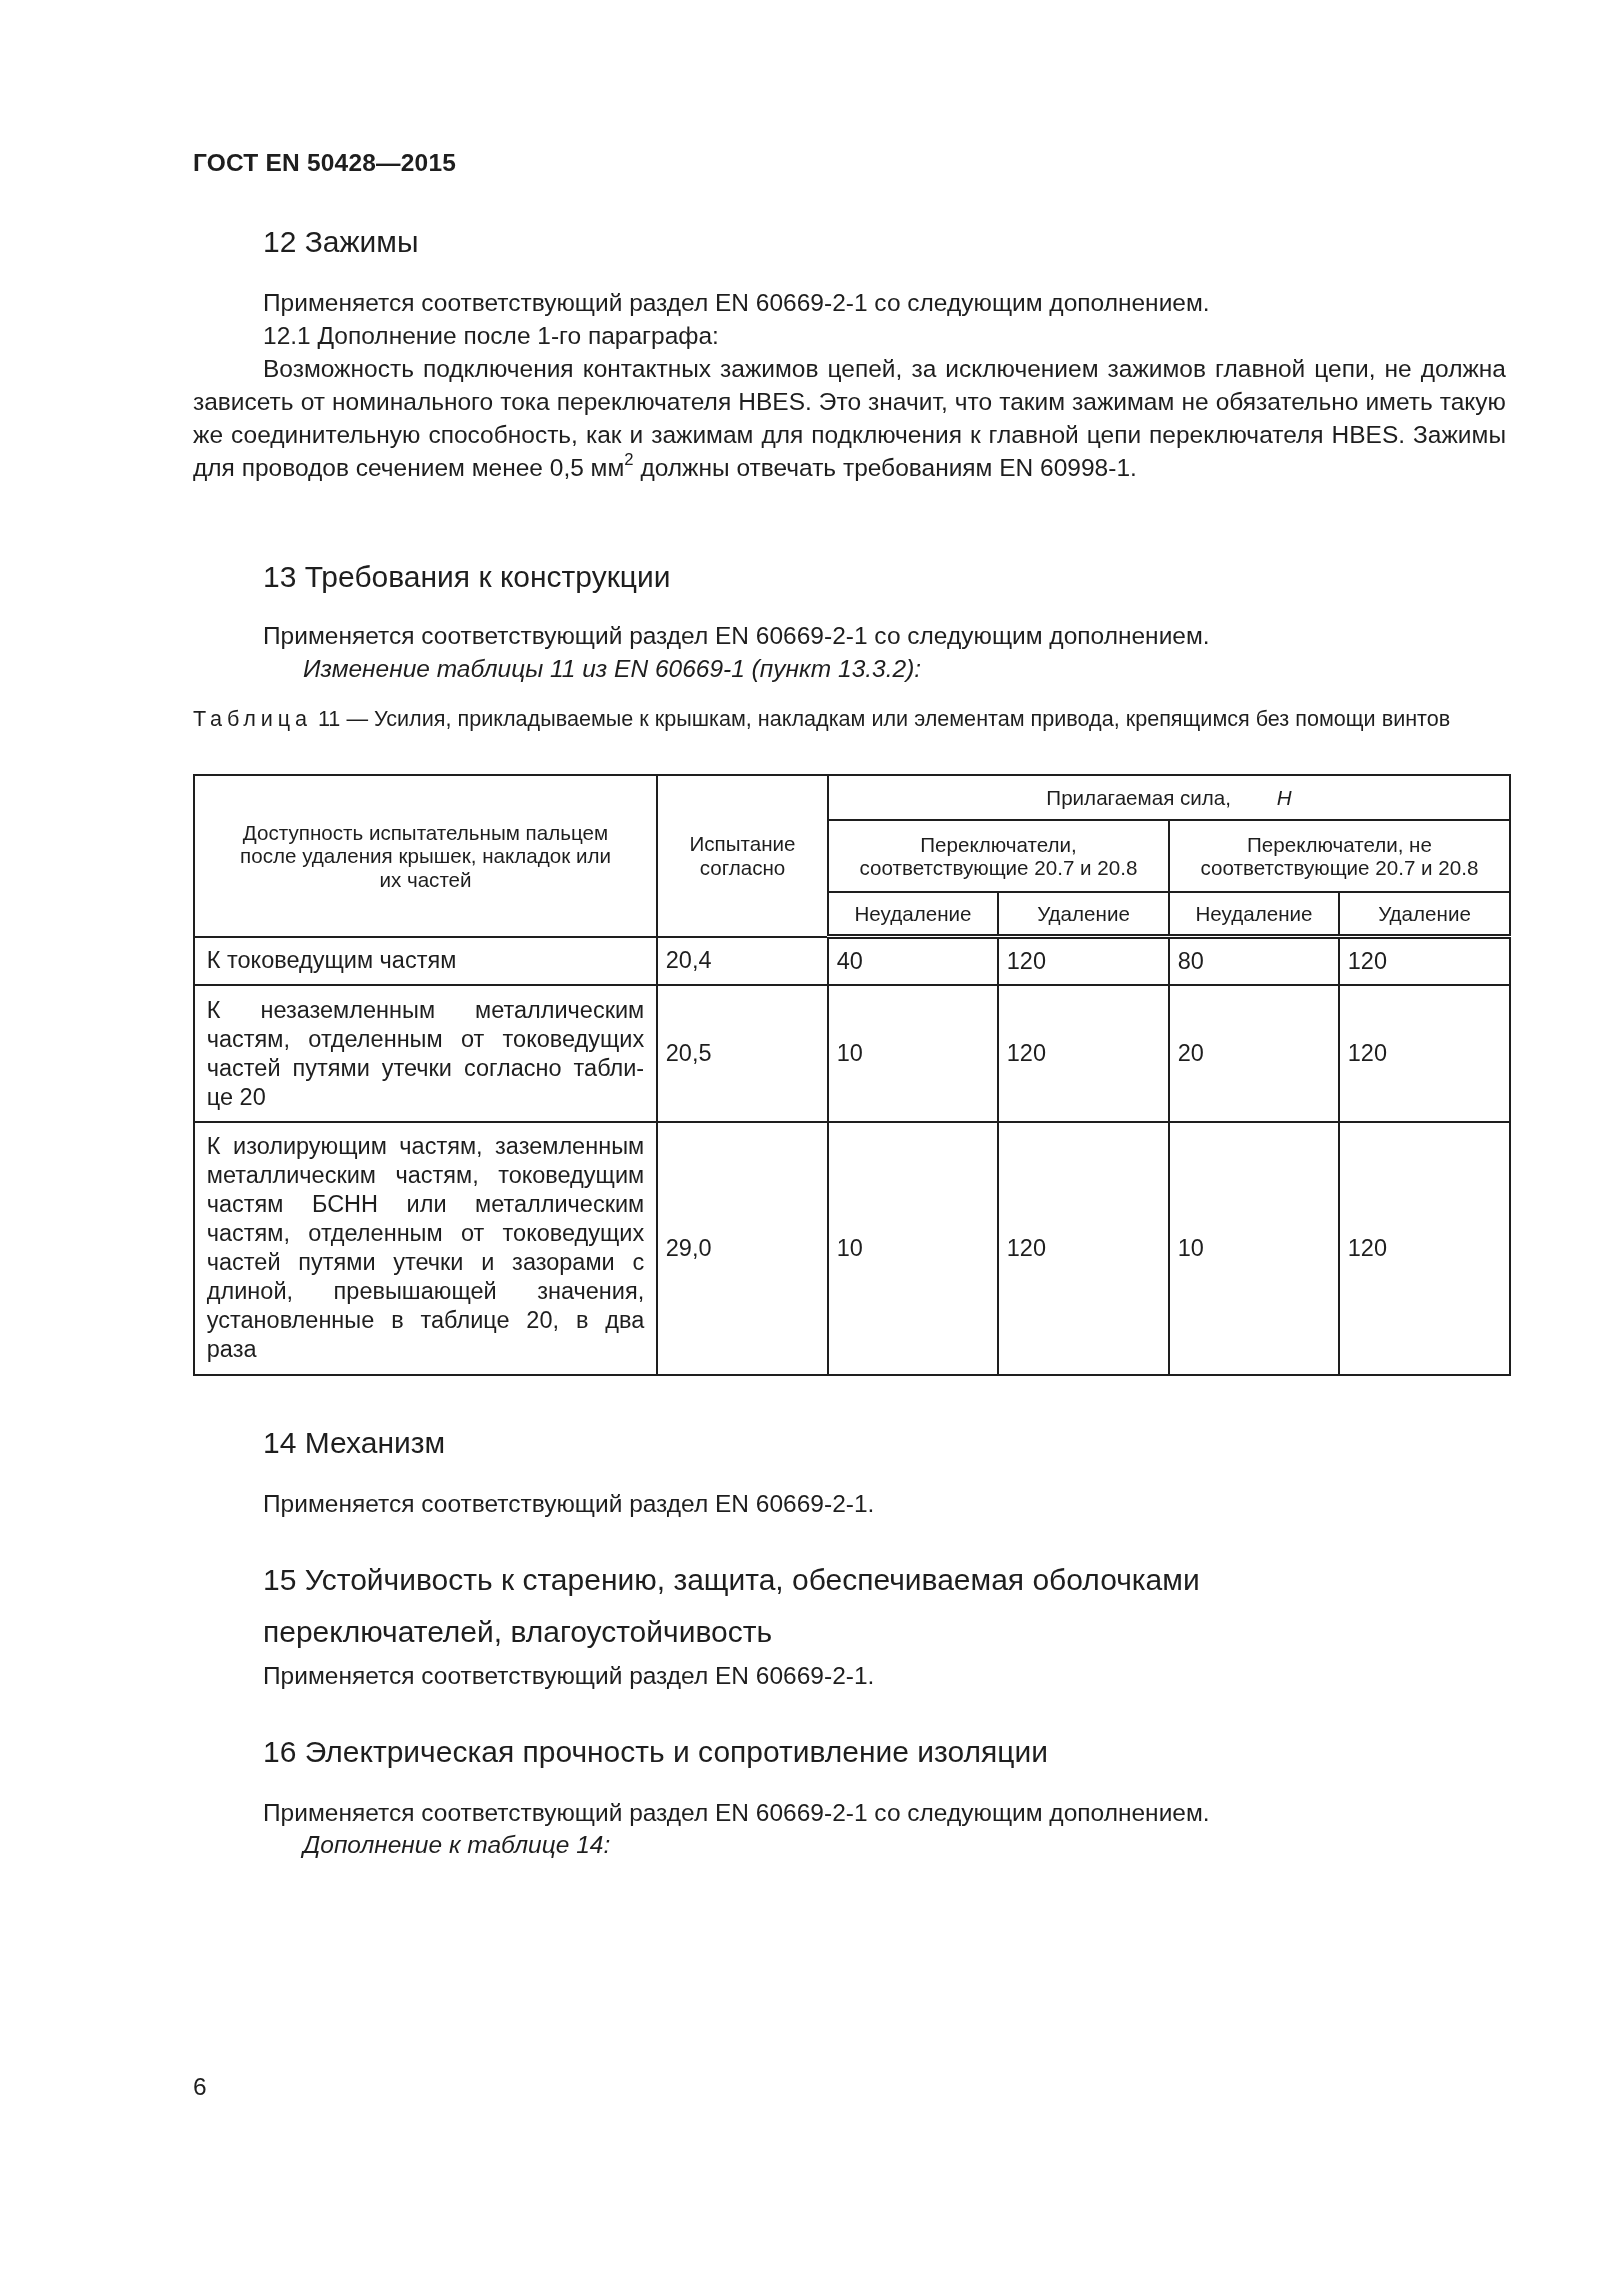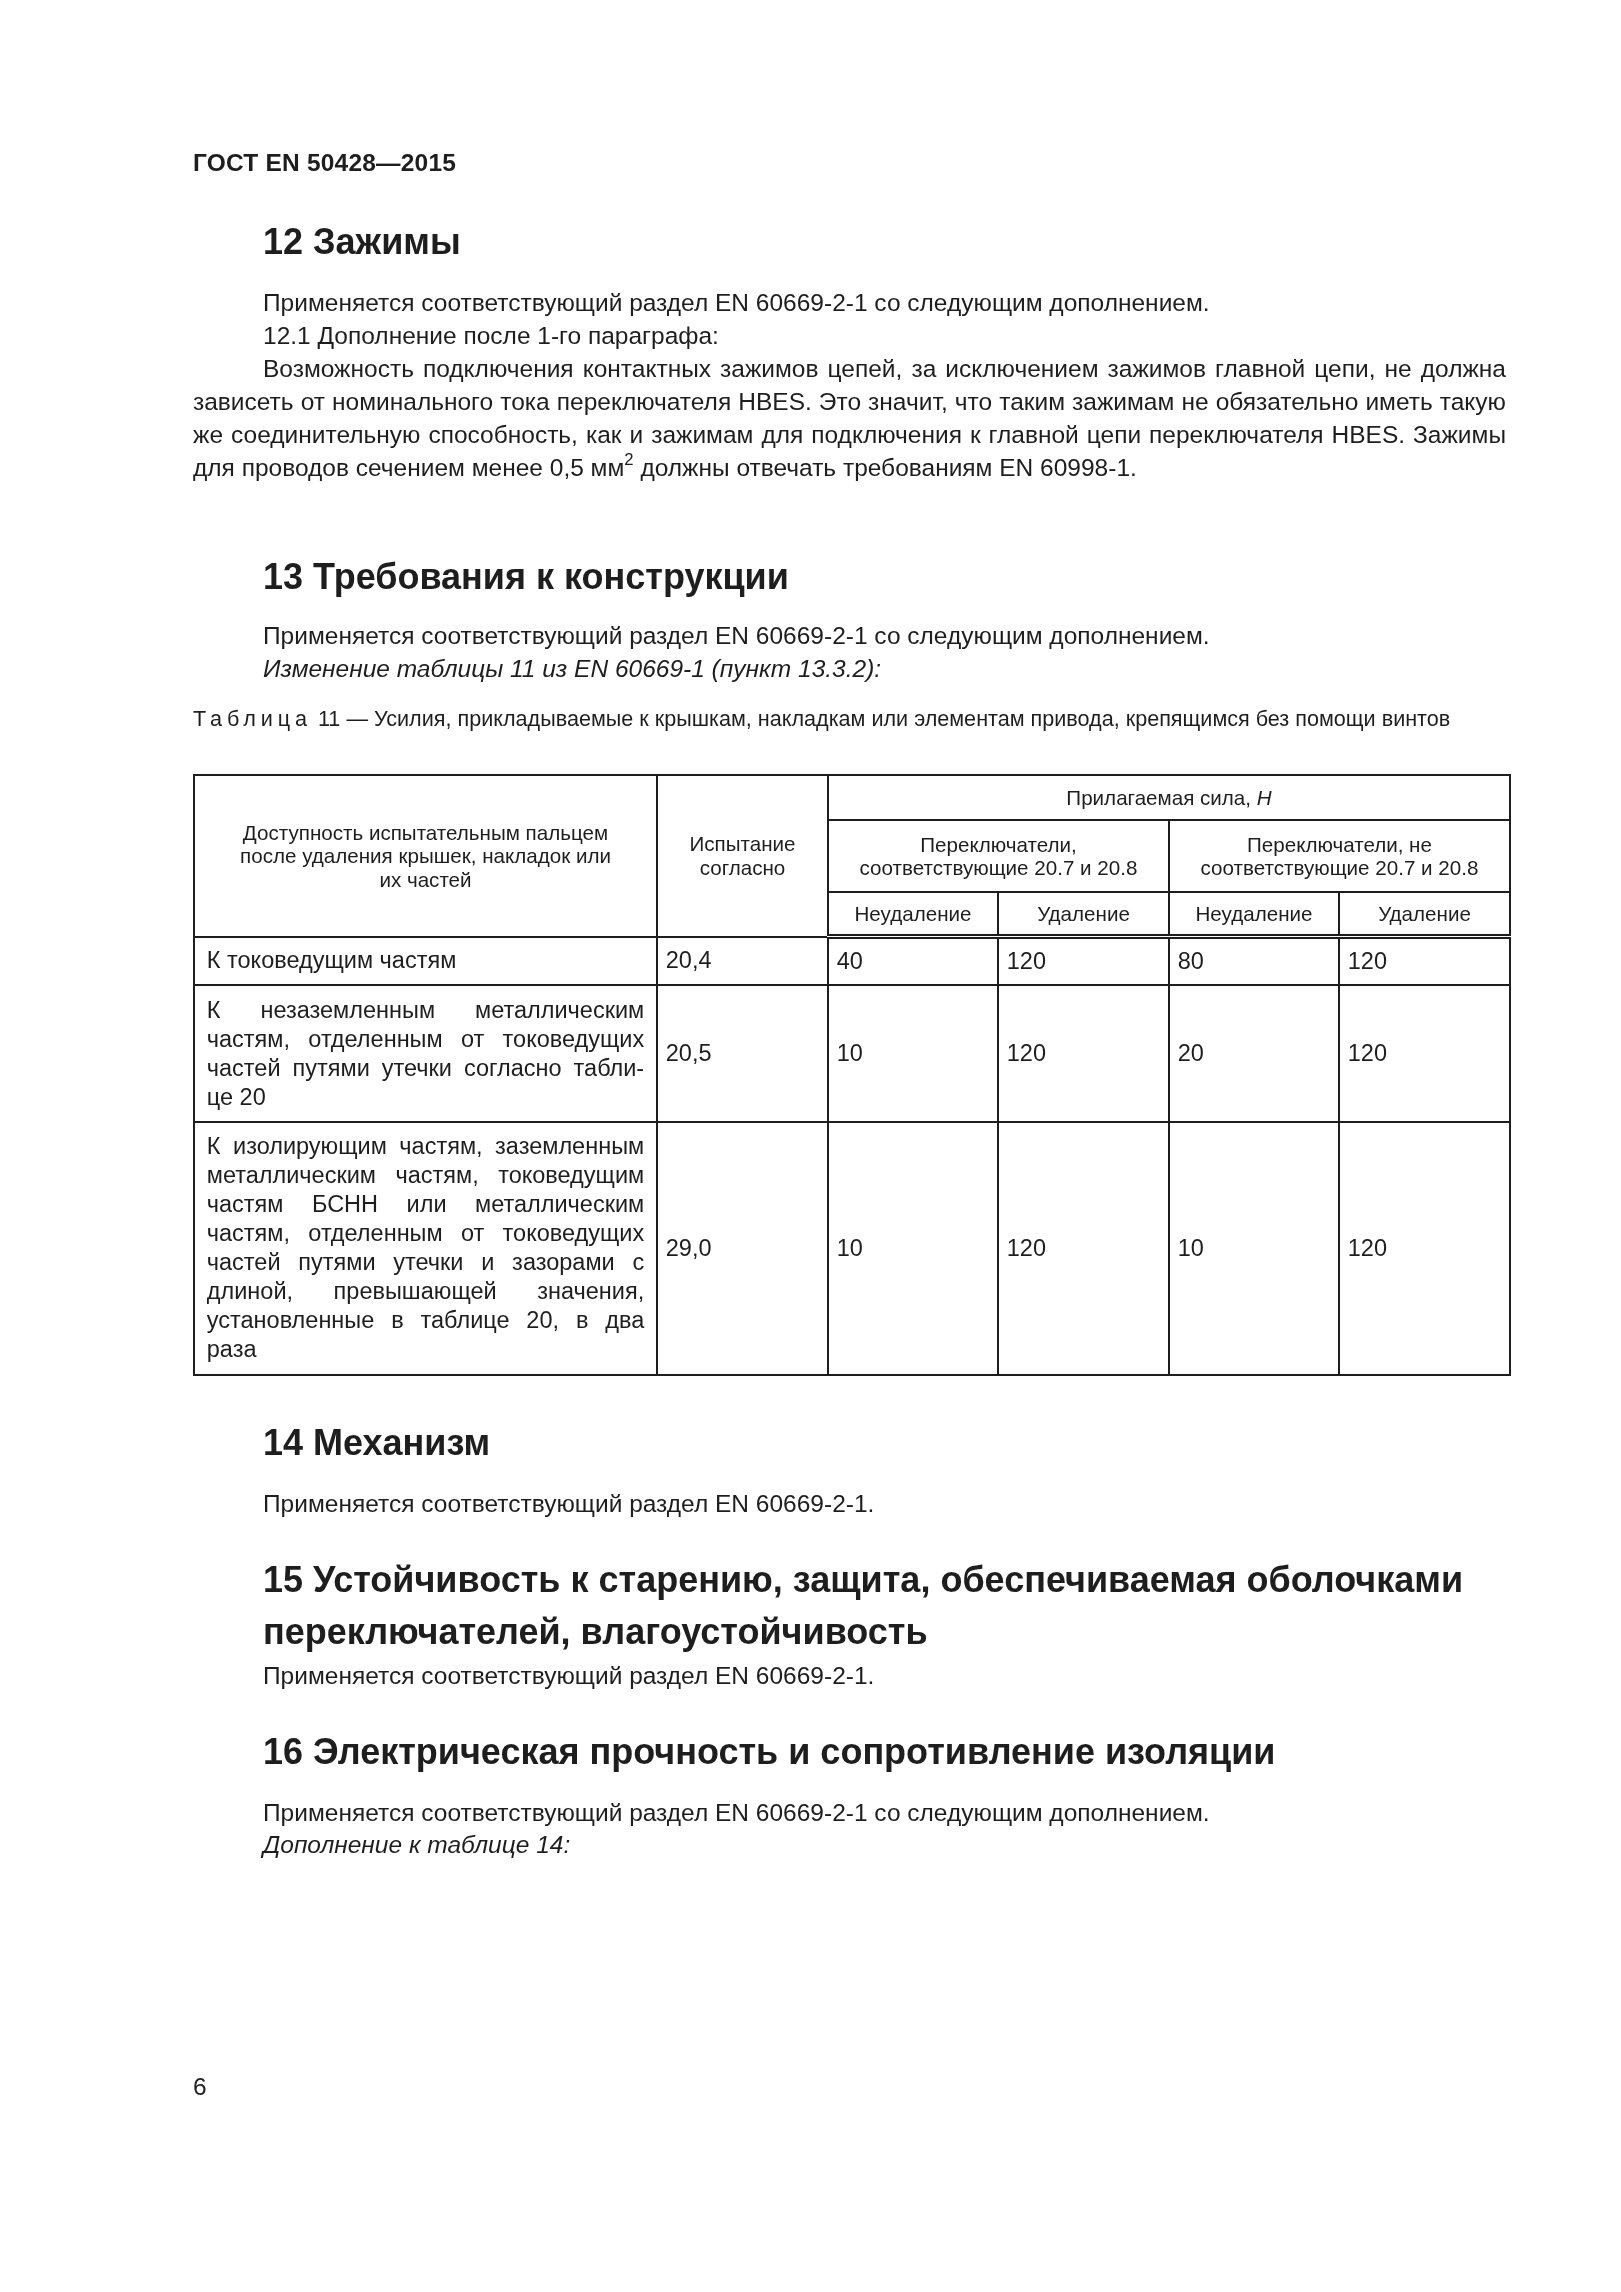--- a/index.html
+++ b/index.html
@@ -1,25 +1,25 @@
 <!DOCTYPE html>
 <html><head>
 <meta charset="utf-8">
 <style>
   html, body { margin: 0; padding: 0; background: #ffffff; }
   body { width: 1621px; height: 2293px; position: relative; overflow: hidden;
          font-family: "Liberation Sans", "DejaVu Sans", sans-serif; color: #1e1e1e; }
   .abs { position: absolute; }
   .doc-code { left: 193px; top: 149px; font-size: 24.5px; font-weight: bold; letter-spacing: 0.2px; }
-  .h2 { position: absolute; left: 263px; font-size: 36px; font-weight: bold; line-height: 39px; }
+  .h2 { position: absolute; left: 263px; font-size: 30px; font-weight: normal; line-height: 39px; }
   .p { position: absolute; font-size: 24.5px; line-height: 33px; }
   .p.ind { left: 263px; }
   .p.full { left: 193px; width: 1313px; text-align: justify; }
   .p.full .first { padding-left: 70px; }
-  .it { font-style: italic; }
+  .it { font-style: italic; margin-left: 40px; }
   sup { font-size: 16.7px; line-height: 0; vertical-align: 10.8px; }
   .caption { left: 193px; top: 704px; width: 1313px; font-size: 21.6px; line-height: 30px; text-align: justify; }
   .caption .spaced { letter-spacing: 4.9px; }
 
   table.t11 { position: absolute; left: 193px; top: 774px; width: 1313px; border-collapse: collapse;
               font-size: 20.6px; line-height: 23.5px; table-layout: fixed; }
   table.t11 td, table.t11 th { border: 2px solid #1e1e1e; font-weight: normal; padding: 0 7.8px; }
   table.t11 thead th { text-align: center; vertical-align: middle; }
   table.t11 thead tr.r1 th { height: 43px; }
   table.t11 thead tr.r2 th { height: 70px; }

